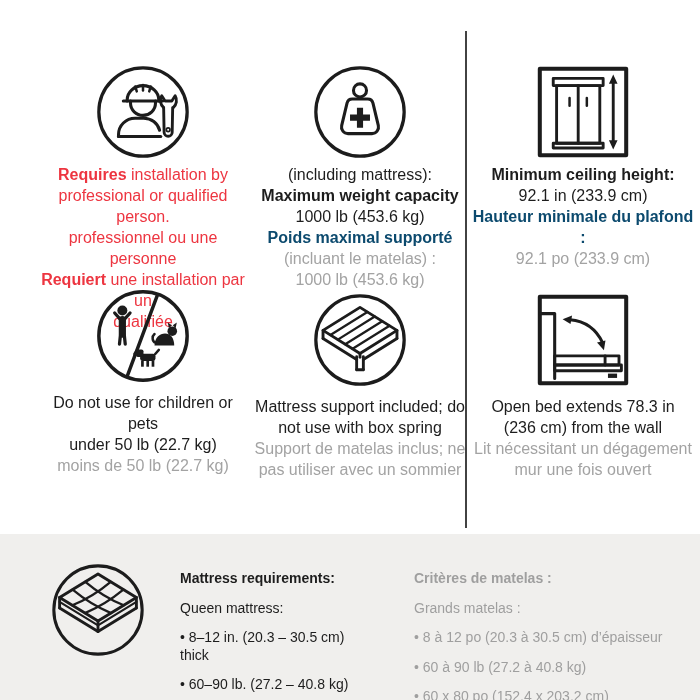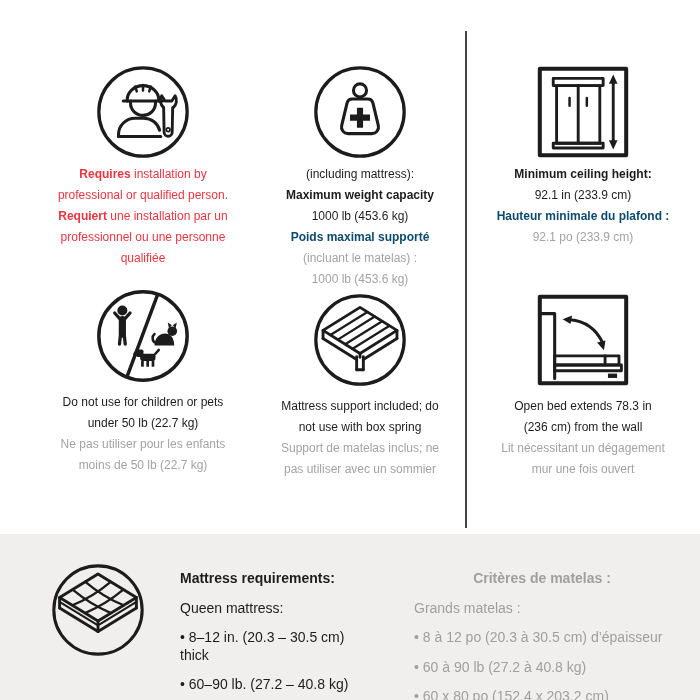--- a/index.html
+++ b/index.html
@@ -4,41 +4,41 @@
 <style>
   html,body{margin:0;padding:0;background:#ffffff;}
   .sheet{
     position:relative;width:700px;height:700px;background:#ffffff;overflow:hidden;
     font-family:"Liberation Sans", sans-serif;color:#1d1d1d;
   }
   .divider{position:absolute;left:465px;top:31px;width:2px;height:497px;background:#424242;}
   .cell{position:absolute;text-align:center;}
   .icon-wrap{height:96px;display:flex;justify-content:center;align-items:center;margin-bottom:4px;}
   .icon-wrap svg{display:block;}
-  .txt div{font-size:12px;line-height:21px;color:#1d1d1d;}
+  .txt div{font-size:16px;line-height:21px;color:#1d1d1d;}
   .txt .fr-line{color:#a3a3a3;}
   .txt .fr-line b{color:#0c4a6e;}
   .red-cell .txt div{color:#ed3540;}
   b{font-weight:bold;}
   
   .c1r1{left:36px;top:64px;width:214px;}
   .c2r1{left:252px;top:64px;width:216px;}
   .c3r1{left:472px;top:64px;width:222px;}
   .c1r2{left:36px;top:288px;width:214px;}
   .c2r2{left:252px;top:292px;width:216px;}
   .c3r2{left:472px;top:292px;width:222px;}
   .c1r2 .icon-wrap,.c2r2 .icon-wrap,.c3r2 .icon-wrap{margin-bottom:8px;}
   
   .band{position:absolute;left:0;top:534px;width:700px;height:166px;background:#f0efed;}
   .band-icon{position:absolute;left:50px;top:562px;}
   .band-col{position:absolute;top:558px;}
   .band-en{left:168px;width:215px;}
   .band-fr{left:402px;width:280px;color:#9f9f9f;}
   .band-title{font-size:15px;line-height:18px;font-weight:bold;margin:0 0 20px 0;}
-  .band-fr .band-title{color:#9f9f9f;text-align:center;}
+  .band-fr .band-title{color:#9f9f9f;}
   .band-col p{margin:12px;font-size:14px;line-height:17.5px;}
   .bullet::before{content:"\2022\00a0";}
   
   .ic{stroke:#1c1c1c;fill:none;stroke-linecap:round;stroke-linejoin:round;}
   .fl{fill:#1c1c1c;stroke:none;}
 </style>
 </head>
 <body>
 
 <div class="sheet">
@@ -58,22 +58,22 @@
         <path class="ic" d="M24.5 75.5 v-2 c0 -9.5 7.7 -17 17.2 -17 h9 c8 0 14.6 5 16.6 12.5" stroke-width="3.2"></path>
         <path class="ic" d="M24.5 75.5 h44" stroke-width="3.2"></path>
         <path class="ic" d="M71.5 45.5 c-3.5 -3 -4.5 -8.5 -2 -12.5 l3.5 5.5 h7 l3.5 -5.5 c2.5 4 1.5 9.5 -2 12.5" stroke-width="3"></path>
         <path class="ic" d="M71.5 45.5 l0.5 25.5 a4.2 4.2 0 0 0 8.4 0 l0.5 -25.5" stroke-width="3"></path>
         <circle class="ic" cx="76.2" cy="68.5" r="1.9" stroke-width="1.8"></circle>
       </svg>
     </div>
     <div class="txt">
       <div><b>Requires</b><span> installation by</span></div>
       <div>professional or qualified person.</div>
+      <div>professionnel ou une personne</div>
       <div><b>Requiert</b><span> une installation par un</span></div>
-      <div>professionnel ou une personne</div>
       <div>qualifiée</div>
     </div>
   </div>
 
   <div class="cell c2r1">
     <div class="icon-wrap">
       <svg width="96" height="96" viewBox="0 0 100 100">
         <circle class="ic" cx="50" cy="50" r="46" stroke-width="3.4"></circle>
         <circle class="ic" cx="50" cy="27.5" r="6.8" stroke-width="3.2"></circle>
         <path class="ic" d="M42 36.5 h16 c2.6 0 4.9 1.8 5.5 4.3 l5.6 23.4 c1 4.3 -2.2 8.3 -6.6 8.3 h-25 c-4.4 0 -7.6 -4 -6.6 -8.3 l5.6 -23.4 c0.6 -2.5 2.9 -4.3 5.5 -4.3 z" stroke-width="3.2"></path>
@@ -135,21 +135,20 @@
         <rect class="fl" x="40" y="67.5" width="4" height="3"></rect>
         <rect class="fl" x="48" y="75.5" width="2.8" height="6.5"></rect>
         <rect class="fl" x="53.5" y="75.5" width="2.8" height="6.5"></rect>
         <rect class="fl" x="59" y="75.5" width="2.8" height="6.5"></rect>
         <path class="ic" d="M62.5 69 l4 -4.5" stroke-width="2.6"></path>
       </svg>
     </div>
     <div class="txt">
       <div>Do not use for children or pets</div>
       <div>under 50 lb (22.7 kg)</div>
-      <div class="fr-line">Ne pas utiliser pour les enfants</div>
       <div class="fr-line">moins de 50 lb (22.7 kg)</div>
     </div>
   </div>
 
   <div class="cell c2r2">
     <div class="icon-wrap">
       <svg width="96" height="96" viewBox="0 0 100 100">
         <circle class="ic" cx="50" cy="50" r="46" stroke-width="3.4"></circle>
         <path class="ic" d="M50 16 L88.5 40 50 64 11.5 40 Z" stroke-width="3"></path>
         <path class="ic" d="M19.2 44.8 L57.7 20.8" stroke-width="2.4"></path>

